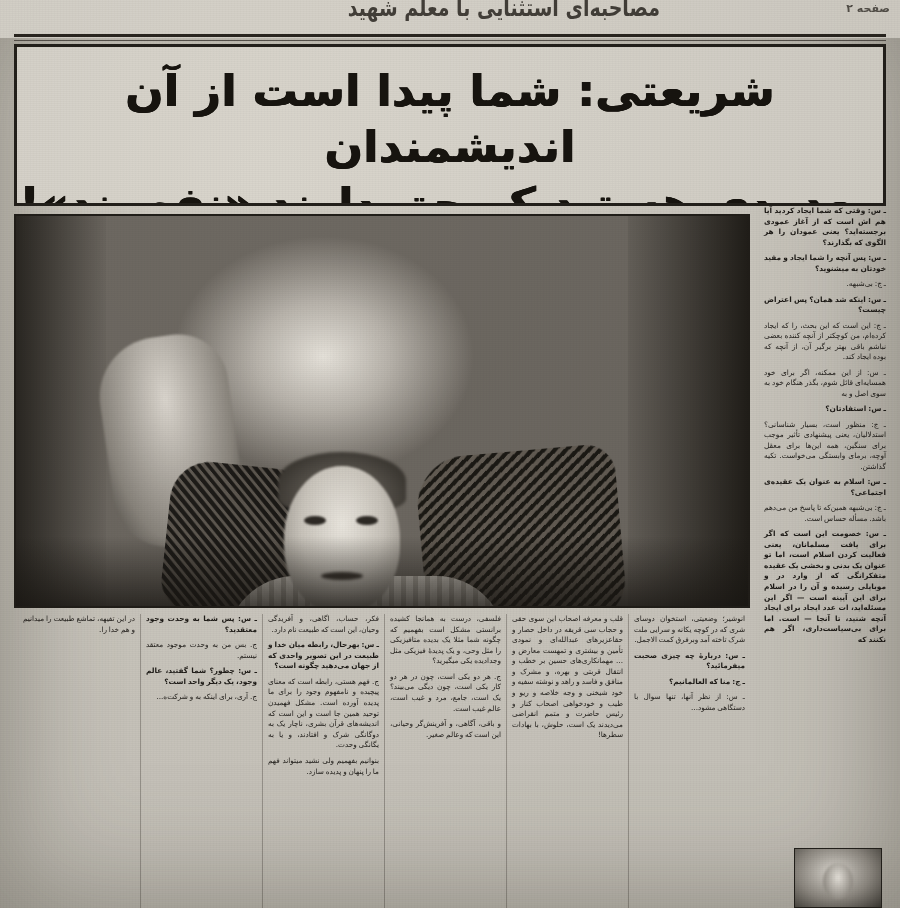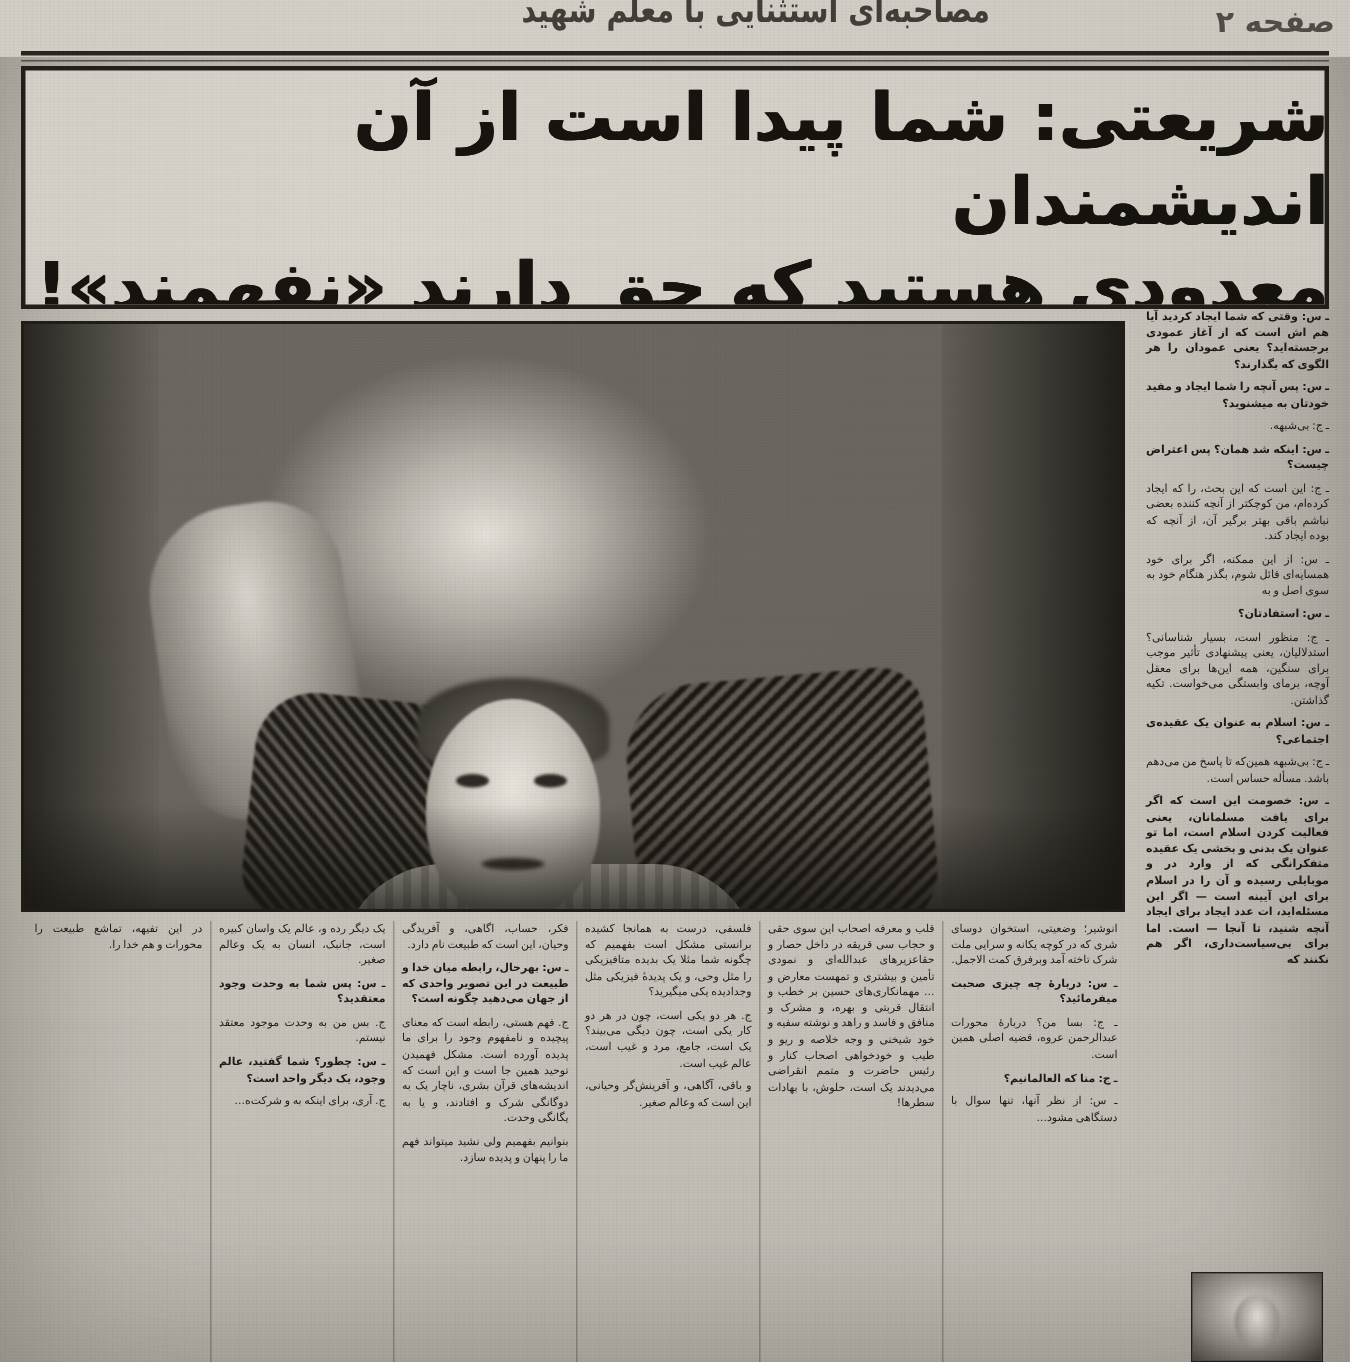--- a/index.html
+++ b/index.html
@@ -50,21 +50,21 @@
     color: #2a2620;
     letter-spacing: 0.5px;
     white-space: nowrap;
     transform: scaleY(1.25);
     opacity: 0.85;
   }
   .masthead-corner {
     position: absolute;
     top: 2px;
     right: 10px;
-    font-size: 20px;
+    font-size: 11px;
     font-weight: bold;
     color: #2a2620;
     opacity: 0.75;
   }
   .rule-top {
     position: absolute;
     top: 34px; left: 14px;
     width: 872px; height: 3px;
     background: #2a2620;
   }
@@ -82,25 +82,25 @@
     left: 14px;
     width: 872px;
     height: 162px;
     border: 3px solid #23201b;
     background: #d9d5cc;
     box-sizing: border-box;
     overflow: hidden;
   }
   .headline {
     direction: rtl;
-    text-align: right;
+    text-align: center;
     color: #17140f;
     font-family: "DejaVu Sans", sans-serif;
     font-weight: bold;
-    padding: 4px 10px 0 10px;
+    padding: 16px 10px 0 10px;
   }
   .headline .l1 {
     font-size: 44px;
     line-height: 1.28;
     letter-spacing: -1px;
     transform: scaleX(1.03);
     text-shadow: 0.5px 0 0 #17140f, -0.4px 0 0 #17140f;
   }
   .headline .l2 {
     font-size: 44px;
@@ -364,44 +364,42 @@
     </div>
 
   <div class="mini-photo">
     <div class="mf"></div>
   </div>
 
   <div class="body-cols" id="body-cols">
       <div class="bcol first">
         <p>انوشیر؛ وضعیتی، استخوان دوسای شری که در کوچه یکانه و سرایی ملت شرک تاخته آمد وبرفرق کمت الاجمل.</p>
         <p class="q">ـ س: دربارهٔ چه چیزی صحبت میفرمائید؟</p>
-        <p>ـ ج: بسا من؟ دربارهٔ محورات عبدالرحمن عروه، قضیه اصلی همین است.</p>
         <p class="q">ـ ج: منا که العالمانیم؟</p>
         <p>ـ س: از نظر آنها، تنها سوال با دستگاهی مشود...</p>
       </div>
       <div class="bcol">
         <p>قلب و معرفه اصحاب این سوی حقی و حجاب سی قریقه در داخل حصار و حقاعزیرهای عبدالله‌ای و نمودی تأمین و بیشتری و تمهست معارض و ... مهمانکاری‌های حسین بر خطب و انتقال قربتی و بهره، و مشرک و منافق و فاسد و راهد و نوشته سفیه و خود شیخنی و وجه خلاصه و ریو و طیب و خودخواهی اصحاب کنار و رئیس حاضرت و متمم انقراضی می‌دیدند یک است، حلوش، با بهادات سطرها!</p>
       </div>
       <div class="bcol">
         <p>فلسفی، درست به همانجا کشیده برانستی مشکل است بفهمیم که چگونه شما مثلا یک بدیده متافیزیکی را مثل وحی، و یک پدیدهٔ فیزیکی مثل وجدادیده یکی میگیرید؟</p>
         <p>ج. هر دو یکی است، چون در هر دو کار یکی است، چون دیگی می‌بیند؟ یک است، جامع، مرد و غیب است، عالم غیب است.</p>
         <p>و باقی، آگاهی، و آفرینش‌گر وحیانی، این است که وعالم صغیر.</p>
       </div>
       <div class="bcol">
         <p>فکر، حساب، اگاهی، و آفریدگی وحیان، این است که طبیعت نام دارد.</p>
         <p class="q">ـ س: بهرحال، رابطه میان خدا و طبیعت در این تصویر واحدی که از جهان می‌دهید چگونه است؟</p>
         <p>ج. فهم هستی، رابطه است که معنای پیچیده و نامفهوم وجود را برای ما پدیده آورده است. مشکل فهمیدن توحید همین جا است و این است که اندیشه‌های قرآن بشری، ناچار یک به دوگانگی شرک و افتادند، و یا به یگانگی وحدت.</p>
         <p>بنوانیم بفهمیم ولی نشید میتواند فهم ما را پنهان و پدیده سازد.</p>
       </div>
       <div class="bcol">
-        <p>یک دیگر رده و، عالم یک واسان کبیره است، جانبک، انسان به یک وعالم صغیر.</p>
         <p class="q">ـ س: پس شما به وحدت وجود معتقدید؟</p>
         <p>ج. بس من به وحدت موجود معتقد نیستم.</p>
         <p class="q">ـ س: چطور؟ شما گفتید، عالم وجود، یک دیگر واحد است؟</p>
         <p>ج. آری، برای اینکه به و شرکت‌ه...</p>
       </div>
       <div class="bcol">
-        <p>در این تفیهه، تماشع طبیعت را محورات و هم خدا را.</p>
+        <p>در این تفیهه، تماشع طبیعت را میدانیم و هم خدا را.</p>
       </div>
     </div>
 
   <div class="grain"></div>
 </div>
 
 </body></html>

